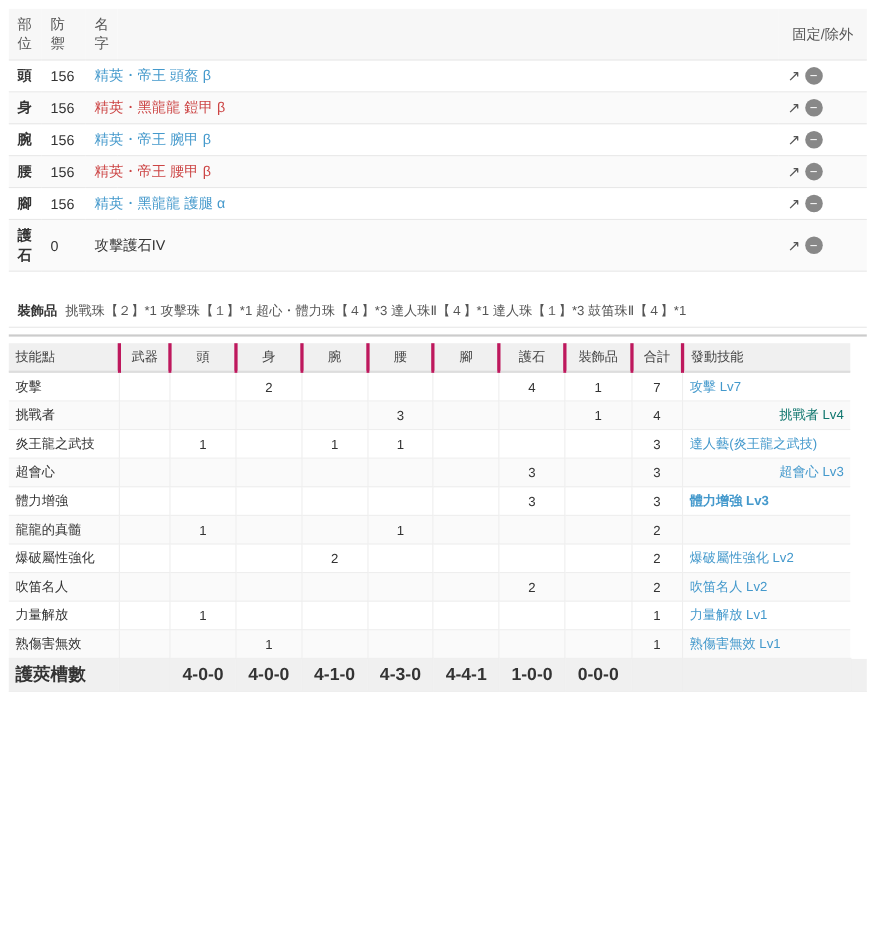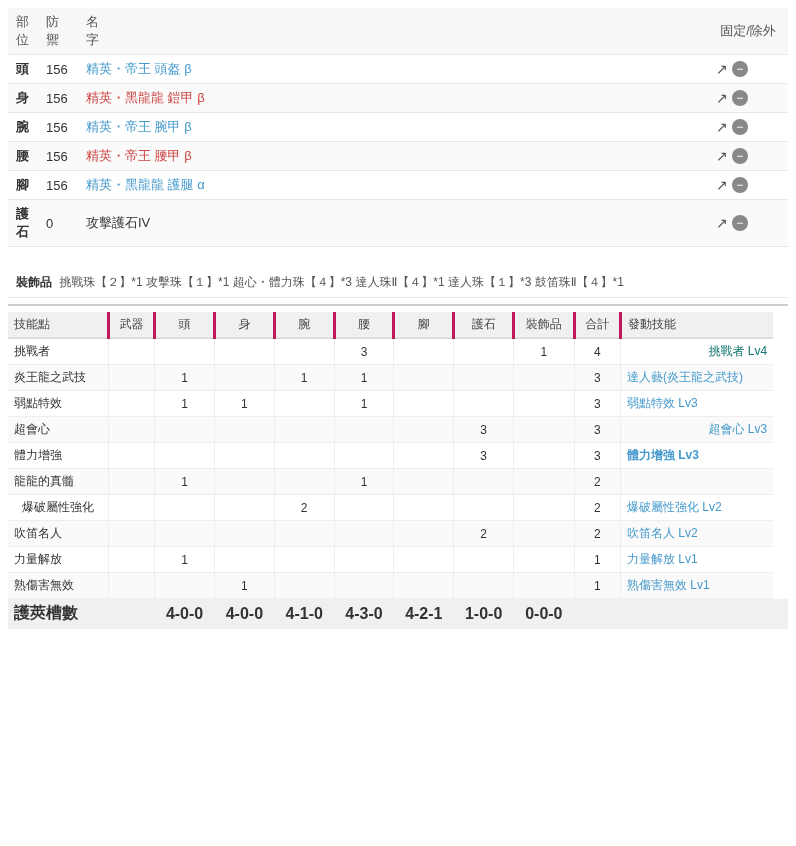--- a/index.html
+++ b/index.html
@@ -206,20 +206,33 @@
         <th>腰</th>
         <th>腳</th>
         <th>護石</th>
         <th>裝飾品</th>
         <th>合計</th>
         <th style="text-align: left;">發動技能</th>
       </tr>
   </thead>
   <tbody id="skill-tbody">
       <tr>
+        <td style="text-align: left;">攻擊</td>
+        <td></td>
+        <td></td>
+        <td>2</td>
+        <td></td>
+        <td></td>
+        <td></td>
+        <td>4</td>
+        <td>1</td>
+        <td>7</td>
+        <td style="text-align: left; color: rgb(68, 153, 204);">攻擊 Lv7</td>
+      </tr>
+      <tr>
         <td style="text-align: left;">挑戰者</td>
         <td></td>
         <td></td>
         <td></td>
         <td></td>
         <td>3</td>
         <td></td>
         <td></td>
         <td>1</td>
         <td>4</td>
@@ -232,33 +245,20 @@
         <td></td>
         <td>1</td>
         <td>1</td>
         <td></td>
         <td></td>
         <td></td>
         <td>3</td>
         <td style="text-align: left; color: rgb(68, 153, 204);">達人藝(炎王龍之武技)</td>
       </tr>
       <tr>
-        <td style="text-align: left;">弱點特效</td>
-        <td></td>
-        <td>1</td>
-        <td>1</td>
-        <td></td>
-        <td>1</td>
-        <td></td>
-        <td></td>
-        <td></td>
-        <td>3</td>
-        <td style="text-align: left; color: rgb(68, 153, 204);">弱點特效 Lv3</td>
-      </tr>
-      <tr>
         <td style="text-align: left;">超會心</td>
         <td></td>
         <td></td>
         <td></td>
         <td></td>
         <td></td>
         <td></td>
         <td>3</td>
         <td></td>
         <td>3</td>
@@ -284,21 +284,21 @@
         <td></td>
         <td></td>
         <td>1</td>
         <td></td>
         <td></td>
         <td></td>
         <td>2</td>
         <td style="text-align: left;"></td>
       </tr>
       <tr>
-        <td style="text-align: center;">爆破屬性強化</td>
+        <td style="text-align: left;">爆破屬性強化</td>
         <td></td>
         <td></td>
         <td></td>
         <td>2</td>
         <td></td>
         <td></td>
         <td></td>
         <td></td>
         <td>2</td>
         <td style="text-align: left; color: rgb(68, 153, 204);">爆破屬性強化 Lv2</td>
@@ -342,21 +342,21 @@
         <td>1</td>
         <td style="text-align: left; color: rgb(68, 153, 204);">熟傷害無效 Lv1</td>
       </tr>
       <tr class="footer-row">
         <td style="text-align: left;">護莢槽數</td>
         <td></td>
         <td>4-0-0</td>
         <td>4-0-0</td>
         <td>4-1-0</td>
         <td>4-3-0</td>
-        <td>4-2-1</td>
+        <td>4-4-1</td>
         <td>1-0-0</td>
         <td>0-0-0</td>
         <td></td>
         <td></td>
         <td></td>
       </tr>
     </tbody>
 </table>
 
 </body></html>

